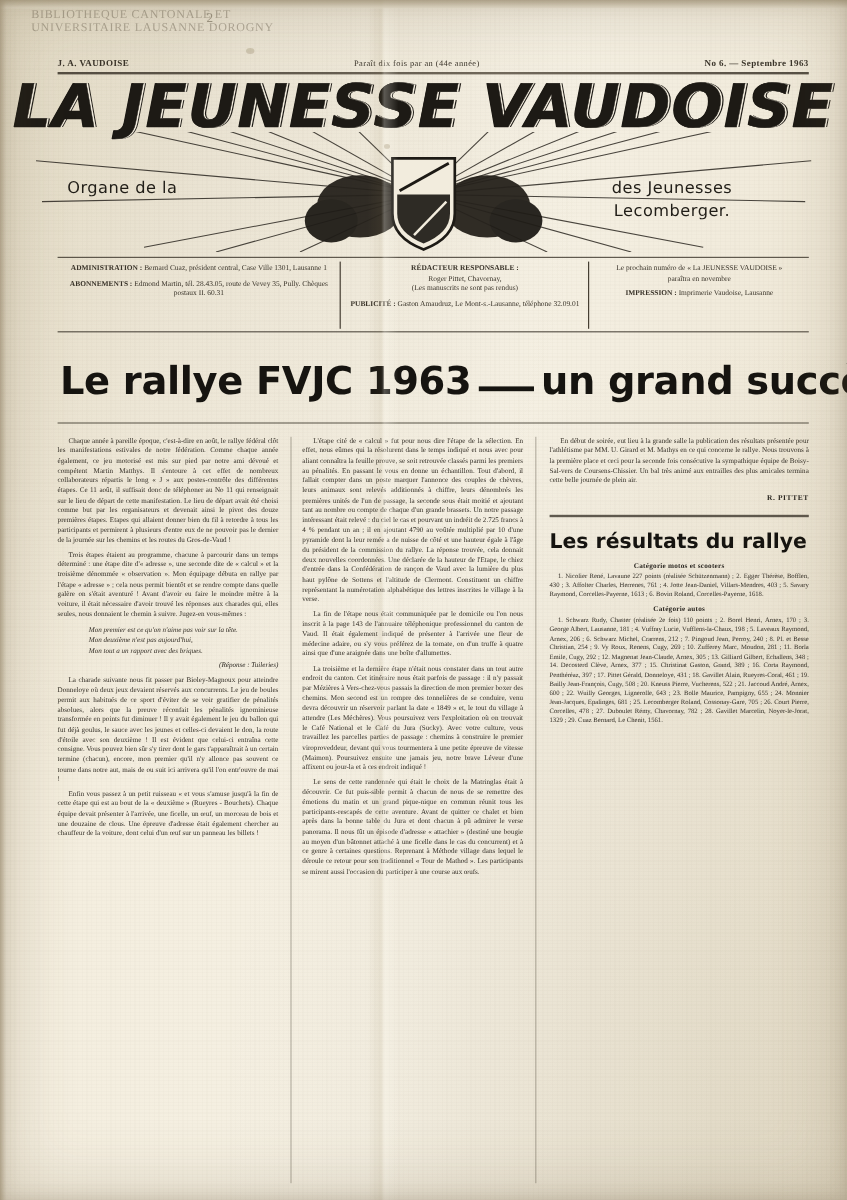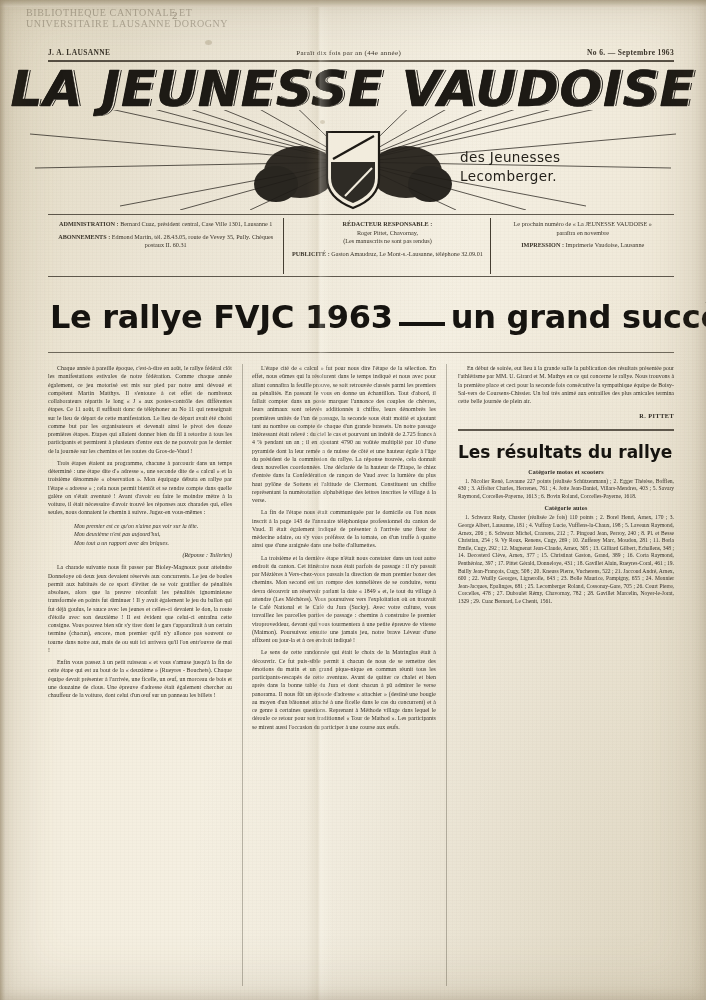--- a/index.html
+++ b/index.html
@@ -72,21 +72,21 @@
     text-shadow: 1.4px 0 0 #f3eddf, 2.4px 0 0 #1d1a15, -0.6px 0 0 #1d1a15;
   }
 
   
   .burst { position:absolute; left:0; right:0; top:110px; height:100px; overflow:hidden; }
   .sub-left {
     position:absolute; left:56px; top:148px; width:190px;
     font-family:"DejaVu Sans", sans-serif; font-size:13.5px; line-height:19px; color:#211e18;
   }
   .sub-right {
-    position:absolute; right:46px; top:148px; width:200px; text-align:left;
+    position:absolute; right:46px; top:148px; width:200px; text-align:center;
     font-family:"DejaVu Sans", sans-serif; font-size:13.5px; line-height:19px; color:#211e18;
   }
   .sub-left div, .sub-right div { letter-spacing:.4px; }
 
   .rule-b { position:absolute; left:48px; right:32px; height:1.4px; background:#3b342a; opacity:.8; }
 
   
   .colophon {
     position:absolute; left:48px; right:32px; top:218px; height:56px;
     display:flex; font-size:6.2px; line-height:8.6px; color:#3a342a;
@@ -151,21 +151,21 @@
 </head>
 <body>
 
 <div class="page">
   <div class="grain"></div>
 
   <div class="stamp">BIBLIOTHEQUE CANTONALE ET UNIVERSITAIRE LAUSANNE DOROGNY</div>
   <div class="pagenum">2</div>
 
   <div class="headline-row">
-    <span>J. A.  LAUSANNE</span>
+    <span>J. A.  VAUDOISE</span>
     <span class="mid">Paraît dix fois par an (44e année)</span>
     <span>No 6. — Septembre 1963</span>
   </div>
   <div class="rule-main"></div>
 
   <div class="logo-wrap">
     <div class="logo">LA JEUNESSE VAUDOISE</div>
   </div>
 
   <div class="burst">
@@ -205,20 +205,21 @@
       <g>
         <path d="M327 22 h52 v46 q0 20 -26 30 q-26 -10 -26 -30 z" fill="#f2ecdd" stroke="#1d1a15" stroke-width="2.2"></path>
         <path d="M331 52 h44 v16 q0 16 -22 25 q-22 -9 -22 -25 z" fill="#1d1a15" opacity=".92"></path>
         <path d="M333 49 L374 26" stroke="#1d1a15" stroke-width="2.4" fill="none"></path>
         <path d="M345 86 L372 58" stroke="#f2ecdd" stroke-width="2" fill="none"></path>
       </g>
     </svg>
   </div>
 
   <div class="sub-left">
+    <div>Organe de la</div>
   </div>
   <div class="sub-right">
     <div>des Jeunesses</div>
     <div>Lecomberger.</div>
   </div>
 
   <div class="rule-b" style="top:214px"></div>
 
   <div class="colophon">
     <div class="cell c1">

